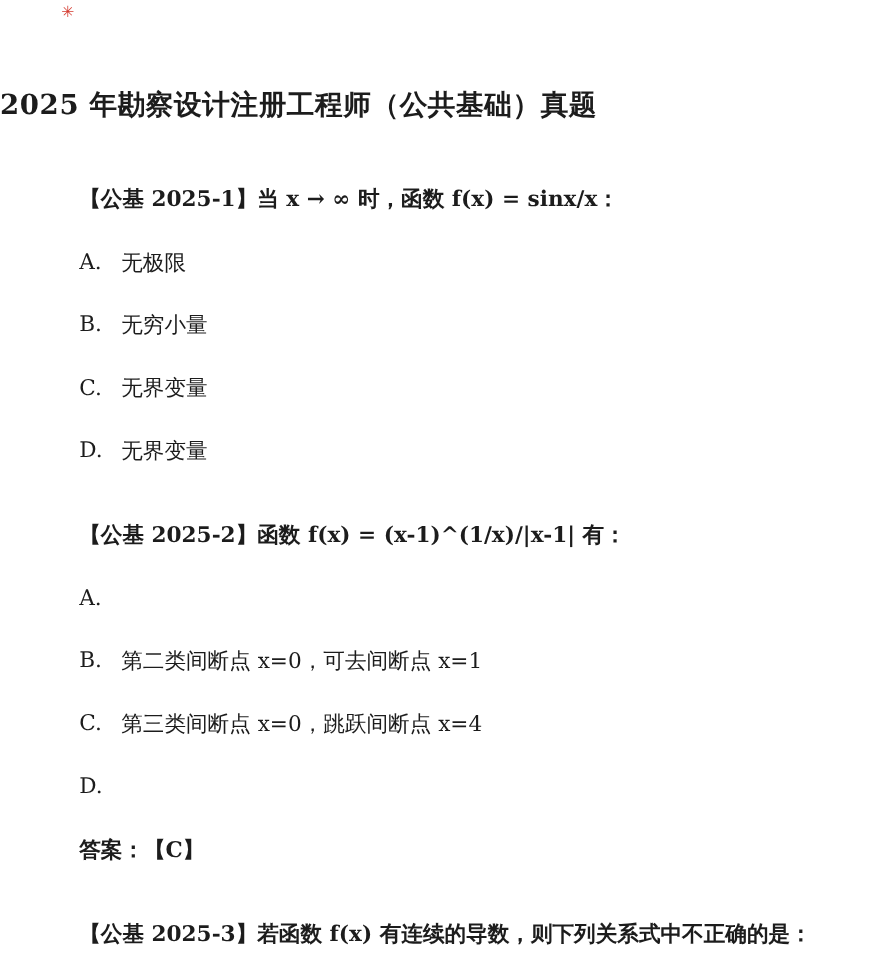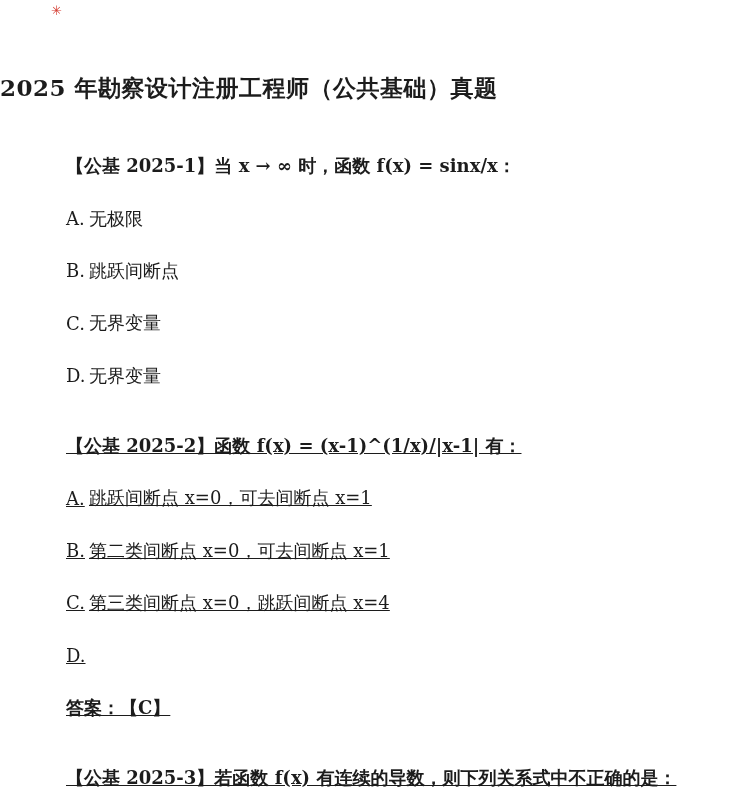--- a/index.html
+++ b/index.html
@@ -29,69 +29,68 @@
     font-size: 23px;
     line-height: 28px;
     font-weight: bold;
     letter-spacing: 0.5px;
   }
   .content {
     padding: 0 40px 0 66px;
   }
   .q { margin: 0; }
   .q-first { margin-top: 47px; }
-  .q + .q { margin-top: 35.6px; text-decoration: underline; }
+  .q + .q { margin-top: 35.6px; }
   .line {
     height: 34.4px;
     display: flex;
     align-items: center;
     font-size: 18px;
     white-space: pre;
   }
   .stem { font-weight: bold; }
   .answer { font-weight: bold; }
   .opt-label { flex: 0 0 23px; }
-  .opt-text { flex: 0 0 auto; }
+  .opt-text { flex: 0 0 auto; margin-left: 12px; }
 </style>
 </head>
 <body>
 
 <div class="page">
 
   <span class="red-mark">✳</span>
 
   <h1 class="title">2025 年勘察设计注册工程师（公共基础）真题</h1>
 
   <div class="content">
 
     <section class="q q-first">
       <p class="line stem">【公基 2025-1】当 x → ∞ 时，函数 f(x) = sinx/x：</p>
       <p class="line option">
         <span class="opt-label">A.</span>
         <span class="opt-text">无极限</span>
       </p>
       <p class="line option">
         <span class="opt-label">B.</span>
-        <span class="opt-text">跳跃间断点</span>
+        <span class="opt-text">无穷小量</span>
       </p>
       <p class="line option">
         <span class="opt-label">C.</span>
         <span class="opt-text">无界变量</span>
       </p>
       <p class="line option">
         <span class="opt-label">D.</span>
         <span class="opt-text">无界变量</span>
       </p>
     </section>
 
     <section class="q">
       <p class="line stem">【公基 2025-2】函数 f(x) = (x-1)^(1/x)/|x-1| 有：</p>
       <p class="line option">
         <span class="opt-label">A.</span>
-        <span class="opt-text">跳跃间断点 x=0，可去间断点 x=1</span>
       </p>
       <p class="line option">
         <span class="opt-label">B.</span>
         <span class="opt-text">第二类间断点 x=0，可去间断点 x=1</span>
       </p>
       <p class="line option">
         <span class="opt-label">C.</span>
         <span class="opt-text">第三类间断点 x=0，跳跃间断点 x=4</span>
       </p>
       <p class="line option">

